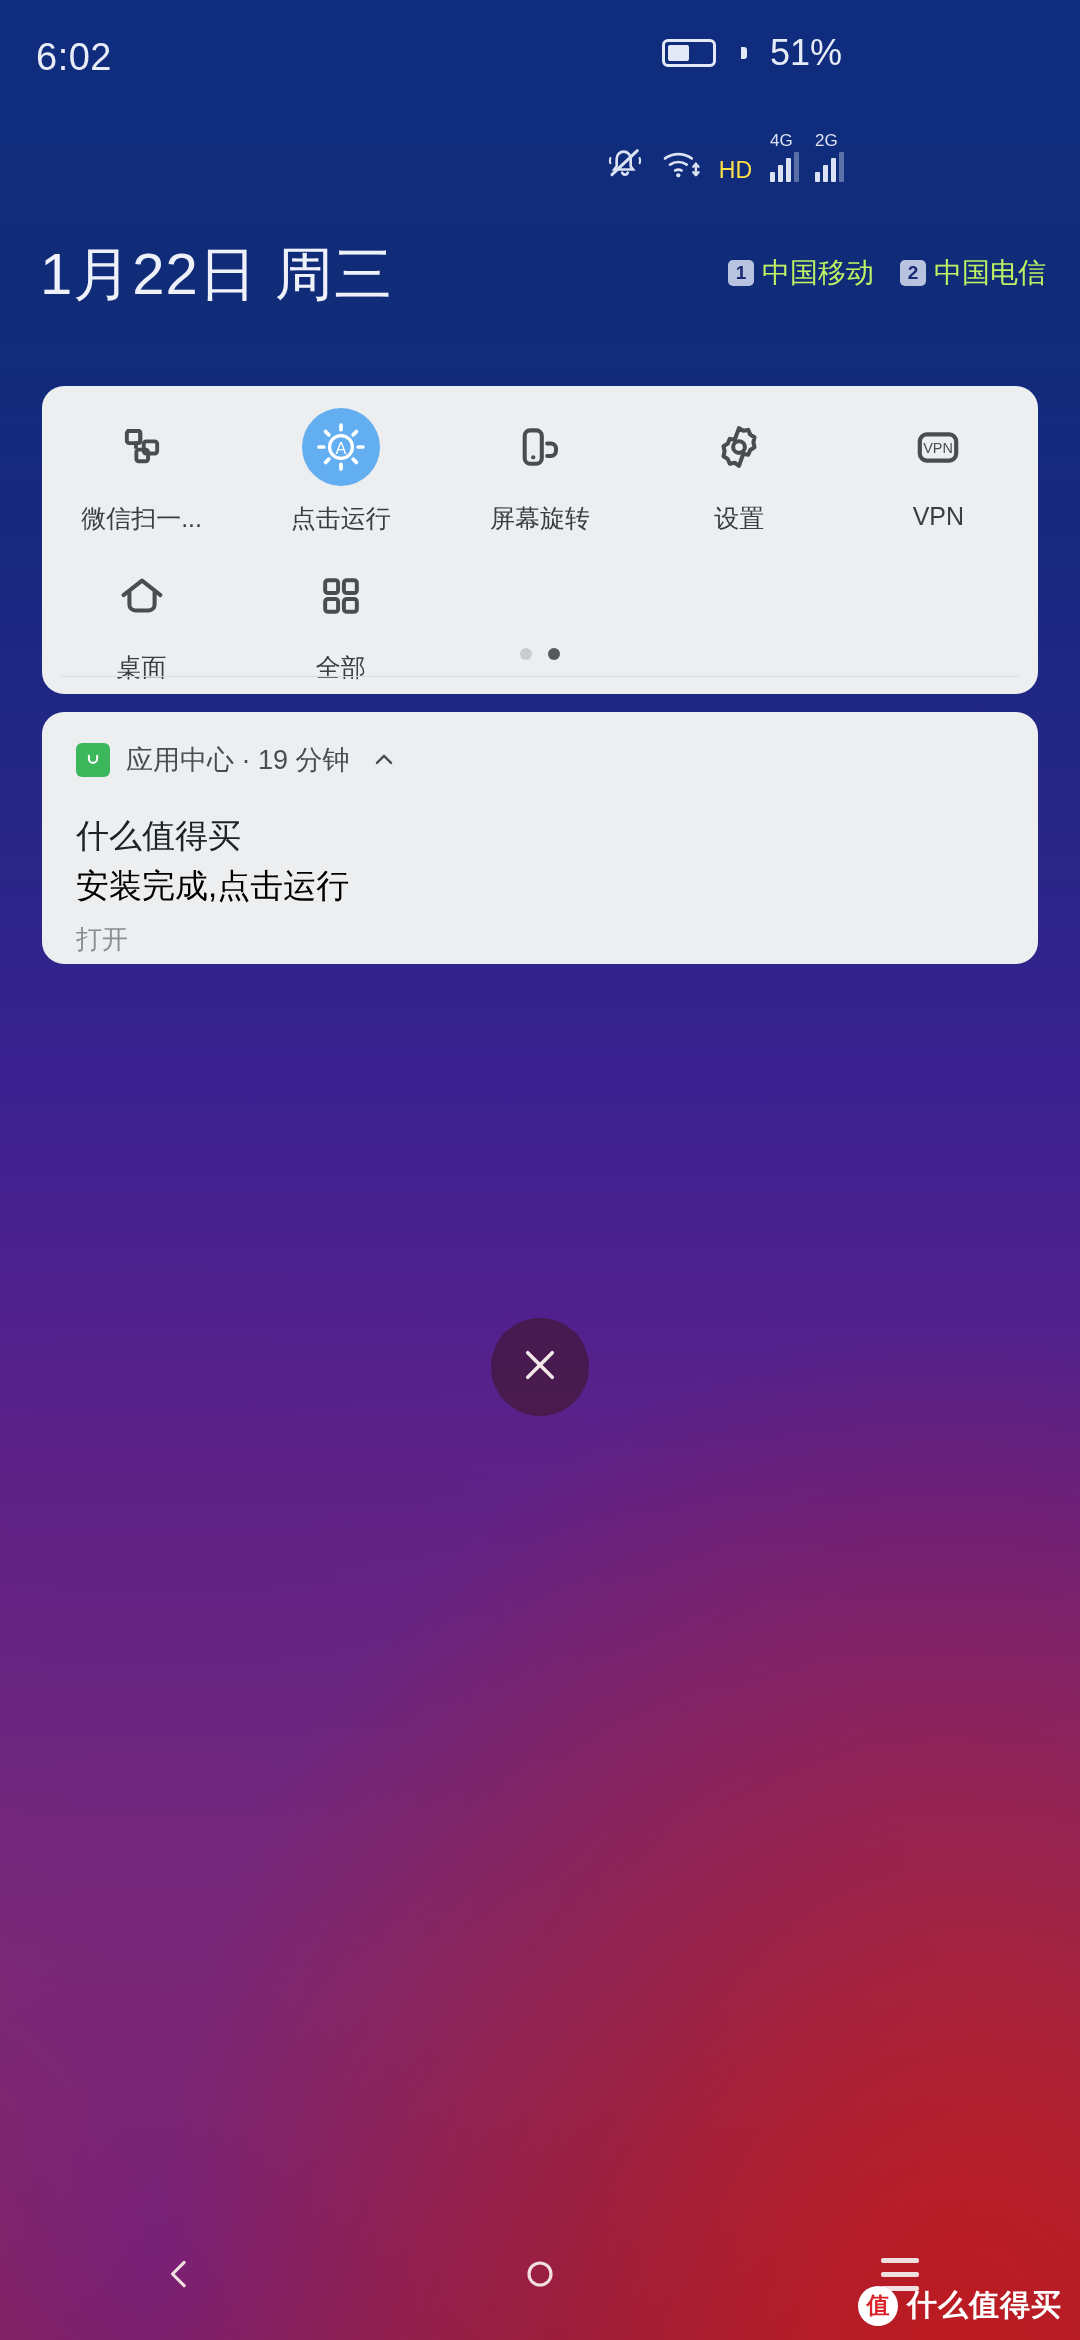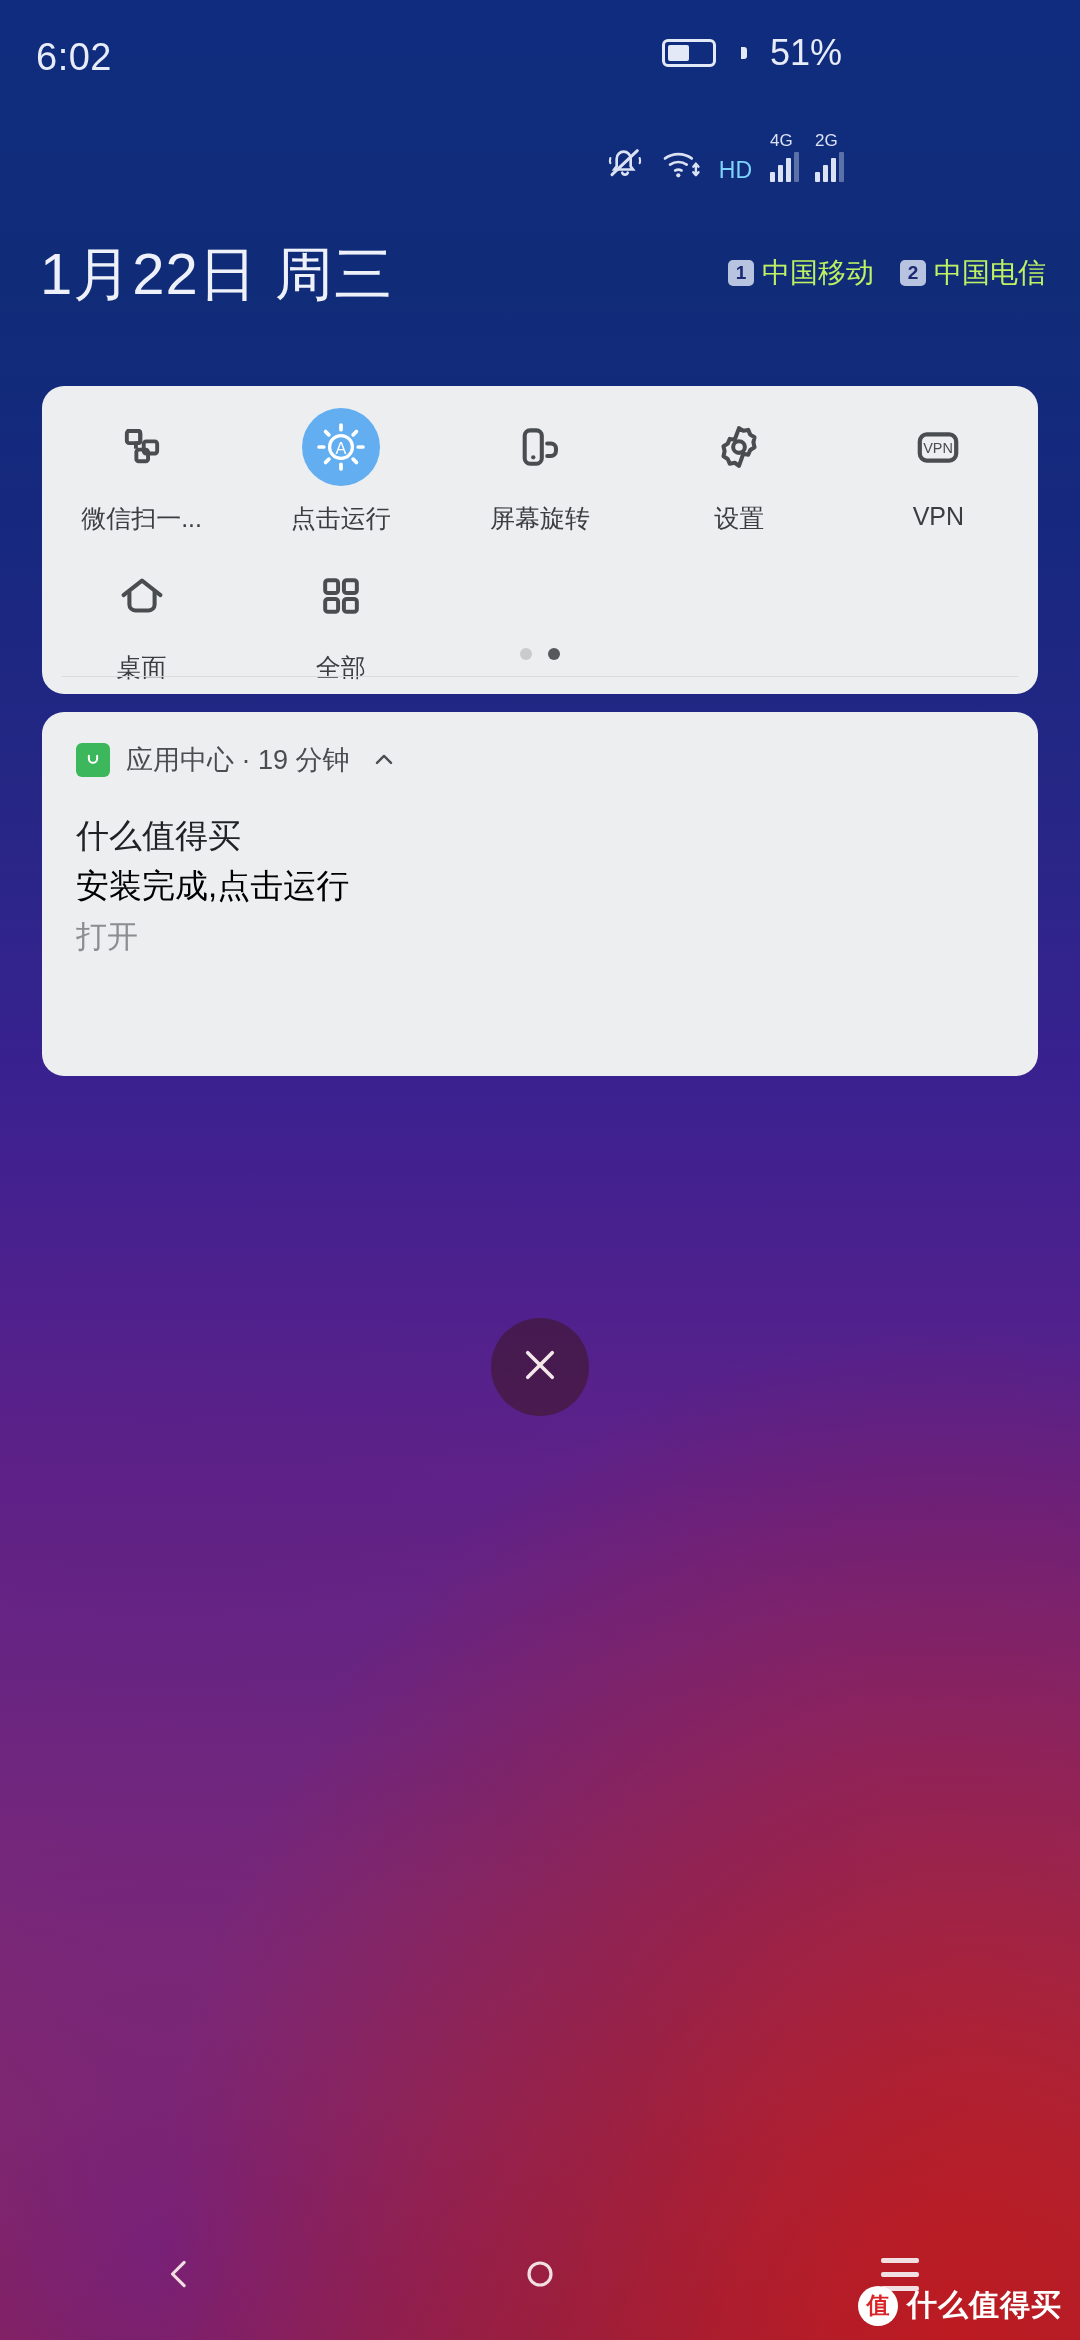--- a/index.html
+++ b/index.html
@@ -62,21 +62,21 @@
   }
   .sig-ico{ display:flex; align-items:flex-end; }
   .bars{ display:flex; align-items:flex-end; gap:3px; height:30px; }
   .bars i{ display:block; width:5px; background:#dbe2f3; border-radius:1px; }
   .bars i.dim{ background:rgba(219,226,243,0.38); }
   .net-label{
     font-size:17px; color:#dbe2f3; line-height:1;
     position:absolute; top:-4px; left:0;
   }
   .sim-block{ position:relative; display:flex; align-items:flex-end; gap:3px; padding-top:16px;}
-  #hd-text{ font-size:23px; color:#7dd3fc; line-height:1; margin-right:2px; }
+  #hd-text{ font-size:23px; color:#fde047; line-height:1; margin-right:2px; }
 
   
   #date-row{
     position:absolute; top:236px; left:0; width:1080px; height:90px;
   }
   #date-text{
     position:absolute; left:40px; top:0;
     font-size:58px; color:#eef1fa; font-weight:300; letter-spacing:1px;
     white-space:nowrap;
   }
@@ -134,42 +134,42 @@
   }
   #slider-fill{
     position:absolute; left:0; top:0; height:7px; background:#4e5154; border-radius:4px;
   }
   #slider-thumb{
     position:absolute; top:50%; width:34px; height:34px; border-radius:50%;
     background:#56595c; transform:translate(-50%,-50%);
   }
 
   
-  #notif-panel{ top:712px; height:364px; }
+  #notif-panel{ top:712px; height:252px; }
   #notif-header{
     position:absolute; left:34px; top:30px;
     display:flex; align-items:center; gap:16px;
   }
   #app-icon{
     width:34px; height:34px; border-radius:6px; background:#3cb75b;
     display:flex; align-items:center; justify-content:center;
   }
   #notif-app-line{ font-size:27px; color:#4a4d50; white-space:nowrap; }
   #collapse-chevron{ display:flex; align-items:center; margin-left:4px; }
   #notif-title{
     position:absolute; left:34px; top:102px;
     font-size:33px; color:#202225;
   }
   #notif-body{
     position:absolute; left:34px; top:152px;
     font-size:33px; color:#000000;
   }
   #notif-action{
-    position:absolute; left:34px; top:204px;
-    font-size:31px; color:#8b8e91;
+    position:absolute; left:34px; top:210px;
+    font-size:26px; color:#8b8e91;
   }
 
   
   #close-btn{
     position:absolute; left:50%; top:1318px; transform:translateX(-50%);
     width:98px; height:98px; border-radius:50%;
     background:rgba(62,22,36,0.58);
     display:flex; align-items:center; justify-content:center;
   }
 

